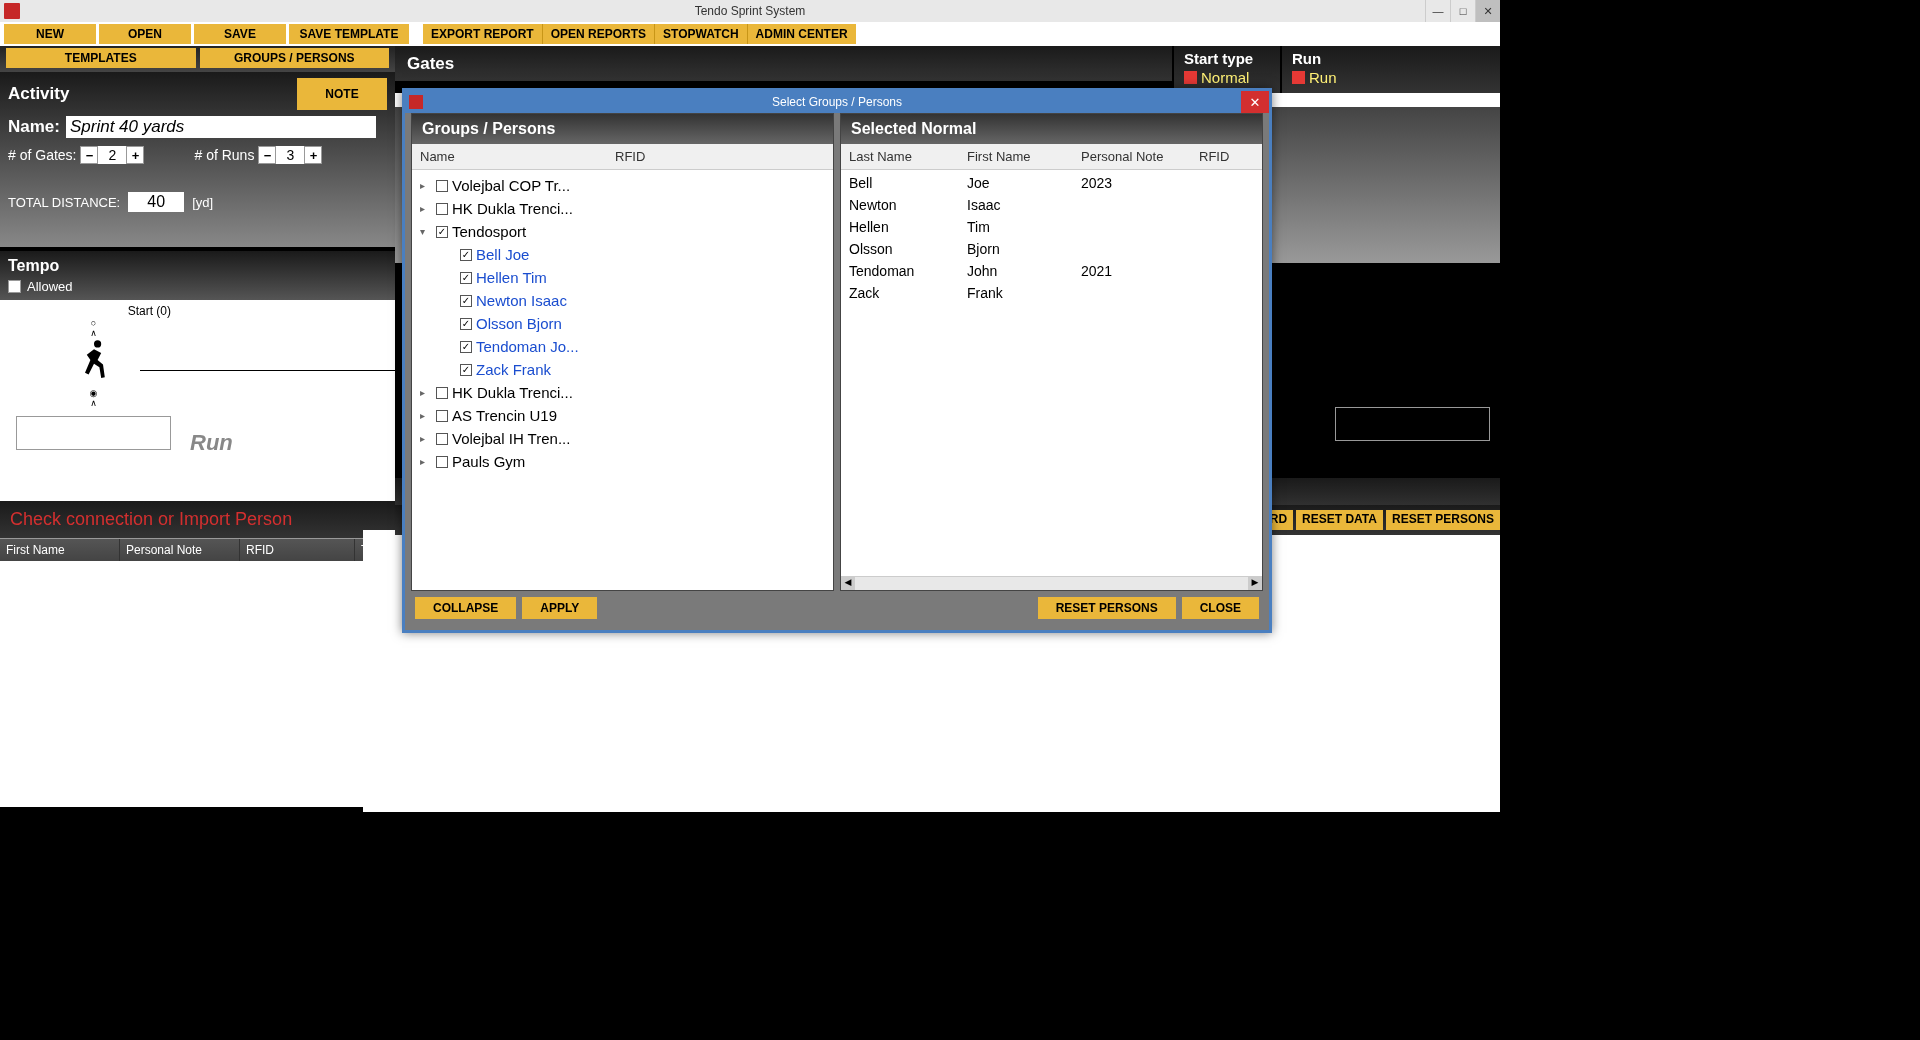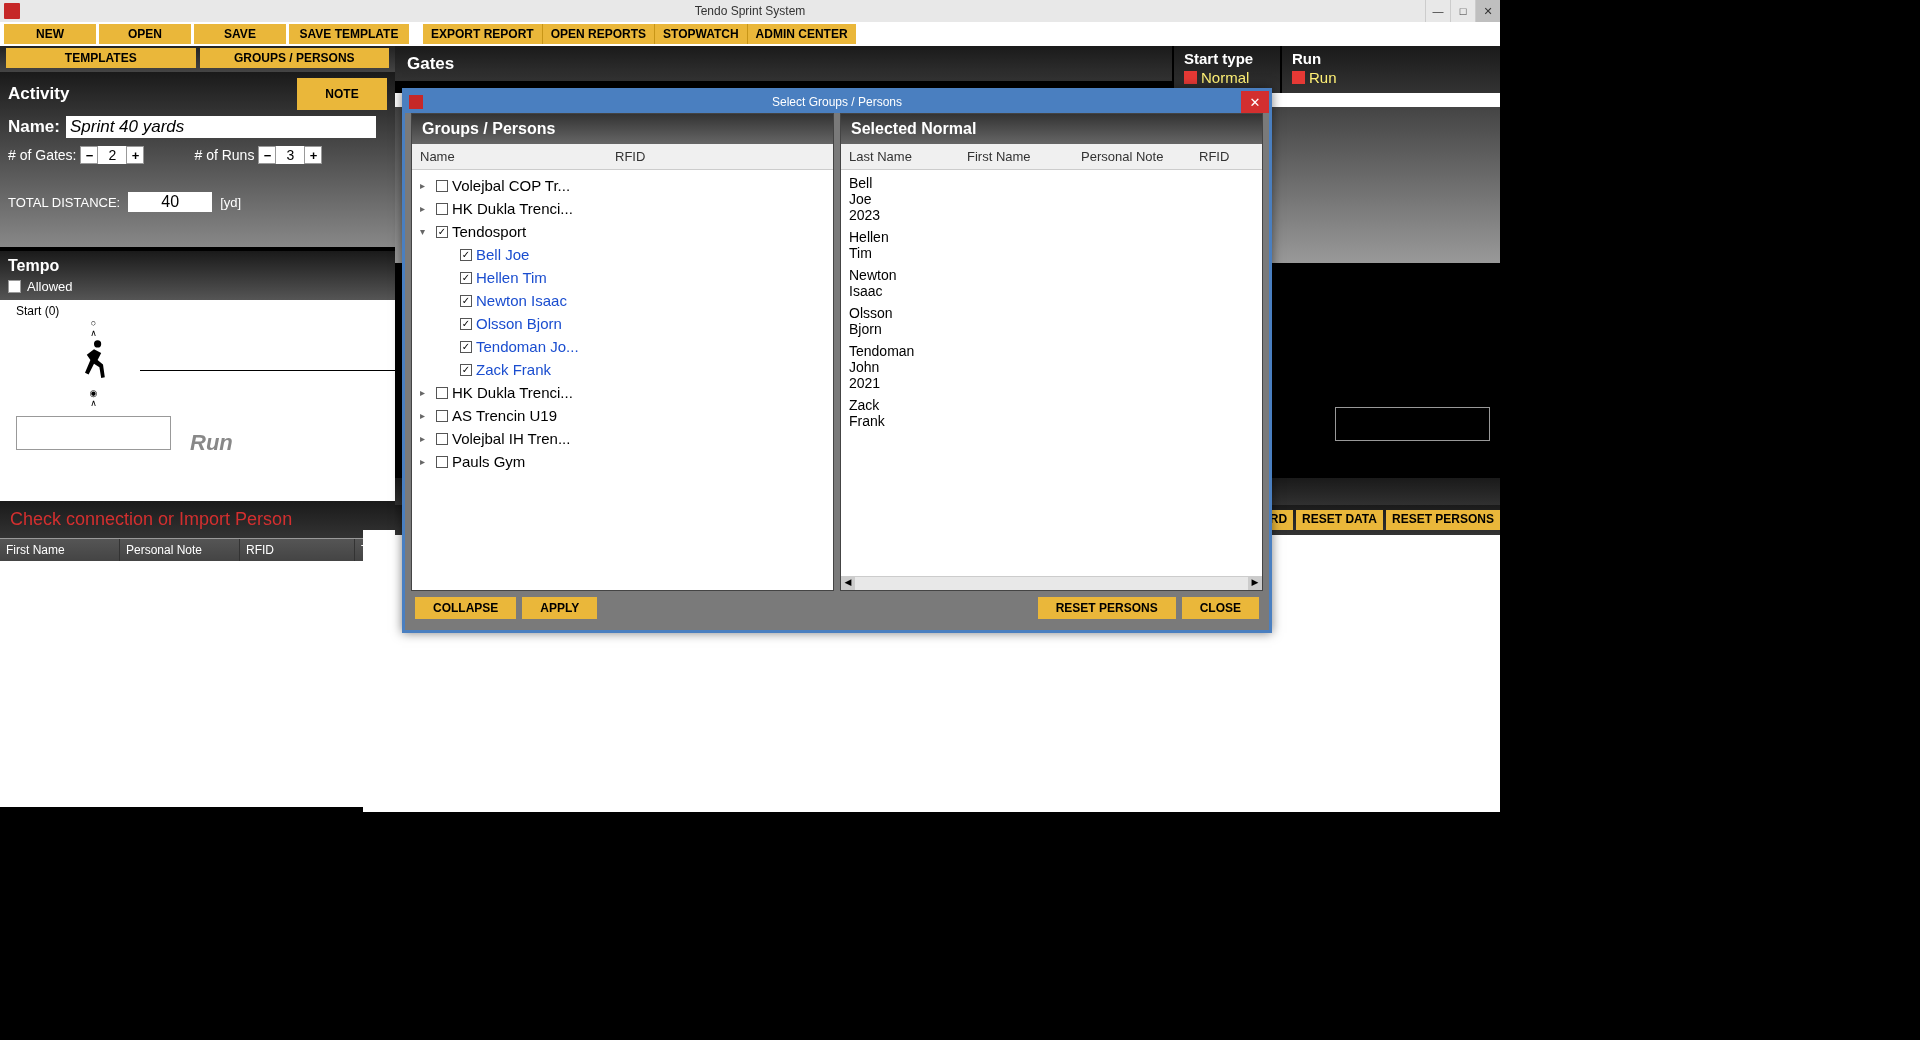--- a/index.html
+++ b/index.html
@@ -35,29 +35,29 @@
 .activity-hdr h3 { margin:0; font-size:17px; color:#fff; }
 .note-btn { background:#eab73a; color:#000; font-weight:bold; font-size:12px; border:none; height:32px; width:90px; }
 .name-row { display:flex; align-items:center; gap:6px; margin-top:6px; }
 .lbl { font-size:17px; color:#fff; font-weight:bold; }
 .name-input { background:#fff; color:#000; font-style:italic; font-size:17px; padding:1px 4px; width:310px; border:none; }
 .gates-row { display:flex; gap:50px; margin-top:8px; font-size:14px; color:#fff; align-items:center; }
 .spinner { display:flex; align-items:center; }
 .spin-btn { background:#fff; color:#000; width:18px; height:18px; border:1px solid #999; font-size:13px; line-height:1; display:flex; align-items:center; justify-content:center; font-weight:bold; }
 .spin-val { background:#fff; color:#000; width:28px; height:18px; display:flex; align-items:center; justify-content:center; font-size:14px; }
 .dist-row { margin-top:28px; display:flex; align-items:center; gap:8px; color:#fff; font-size:13px; }
-.dist-val { background:#fff; color:#000; width:84px; height:20px; display:flex; align-items:center; justify-content:center; font-size:16px; }
+.dist-val { background:#fff; color:#000; width:56px; height:20px; display:flex; align-items:center; justify-content:center; font-size:16px; }
 
 .tempo { margin-top:4px; height:250px; background:#fff; position:relative; }
 .tempo-hdr { background:linear-gradient(#1a1a1a,#555); color:#fff; padding:6px 8px; }
 .tempo-hdr h3 { margin:0 0 4px 0; font-size:16px; }
 .chk { display:flex; align-items:center; gap:6px; font-size:13px; color:#fff; }
 .chkbox { width:13px; height:13px; background:#fff; border:1px solid #999; }
 .tempo-body { padding:10px 8px; position:relative; height:190px; }
-.gate-label { font-size:12px; text-align:left; }
+.gate-label { font-size:12px; text-align:right; }
 .start-g { position:absolute; left:16px; top:4px; text-align:center; }
 .input-box { border:1px solid #999; width:155px; height:34px; margin-top:8px; }
 .run-label { position:absolute; left:190px; top:130px; font-size:22px; color:#888; font-style:italic; font-weight:bold; }
 .runline { position:absolute; left:140px; top:70px; width:260px; height:1px; background:#000; }
 
 .warning { color:#d32f2f; font-size:18px; padding:8px 10px; background:linear-gradient(#1a1a1a,#333); }
 
 .table-hdr { background:linear-gradient(#555,#444); display:flex; color:#fff; font-size:12px; border-top:1px solid #999; }
 .table-hdr .cell { padding:4px 6px; border-right:1px solid #333; }
 .table-body { background:#fff; height:246px; }
@@ -89,21 +89,21 @@
 .mpanel-thead { background:#f0f0f0; display:flex; font-size:13px; color:#333; border-bottom:1px solid #ccc; padding:5px 0;}
 .mpanel-thead .th { padding:0 8px; }
 .tree { padding:4px 8px; font-size:15px; overflow:auto; flex:1; }
 .tree-row { padding:3px 0; display:flex; align-items:center; gap:4px; }
 .tree-row .exp { width:12px; color:#666; font-size:10px; }
 .tree-row .cbx { width:12px; height:12px; border:1px solid #555; display:inline-flex; align-items:center; justify-content:center; font-size:9px; background:#fff; }
 .tree-row .cbx.checked::after { content:"✓"; color:#000; font-size:10px; }
 .tree-row.child { padding-left:40px; }
 .tree-row.child .name { color:#1a4dcf; }
 .sel-tbl { flex:1; font-size:14px; padding:2px 0; overflow:auto; }
-.sel-row { display:flex; padding:3px 0;flex-direction:column; }
+.sel-row { display:flex; padding:3px 0; }
 .sel-row .c { padding:0 8px; }
 .scrollbar-h { height:14px; background:#e8e8e8; border-top:1px solid #ccc; display:flex; justify-content:space-between;}
 .scrollbar-h .sbtn{ width:14px; background:#ccc; font-size:9px; text-align:center;}
 .modal-foot { display:flex; justify-content:space-between; padding:6px 10px 0; }
 .modal-foot .grp { display:flex; gap:6px;}
 .mbtn { background:#eab73a; font-size:12px; font-weight:bold; border:none; height:22px; padding:0 18px; }
 
 
 .runsvg { width:36px; height:46px; }
 </style>
@@ -348,28 +348,28 @@
         <div class="th">RFID</div>
       </div>
       <div class="sel-tbl" id="selrows">
           <div class="sel-row">
             <div class="c" style="width:118px">Bell</div>
             <div class="c" style="width:114px">Joe</div>
             <div class="c" style="width:118px">2023</div>
             <div class="c"></div>
           </div>
           <div class="sel-row">
+            <div class="c" style="width:118px">Newton</div>
+            <div class="c" style="width:114px">Isaac</div>
+            <div class="c" style="width:118px"></div>
+            <div class="c"></div>
+          </div>
+          <div class="sel-row">
             <div class="c" style="width:118px">Hellen</div>
             <div class="c" style="width:114px">Tim</div>
-            <div class="c" style="width:118px"></div>
-            <div class="c"></div>
-          </div>
-          <div class="sel-row">
-            <div class="c" style="width:118px">Newton</div>
-            <div class="c" style="width:114px">Isaac</div>
             <div class="c" style="width:118px"></div>
             <div class="c"></div>
           </div>
           <div class="sel-row">
             <div class="c" style="width:118px">Olsson</div>
             <div class="c" style="width:114px">Bjorn</div>
             <div class="c" style="width:118px"></div>
             <div class="c"></div>
           </div>
           <div class="sel-row">

